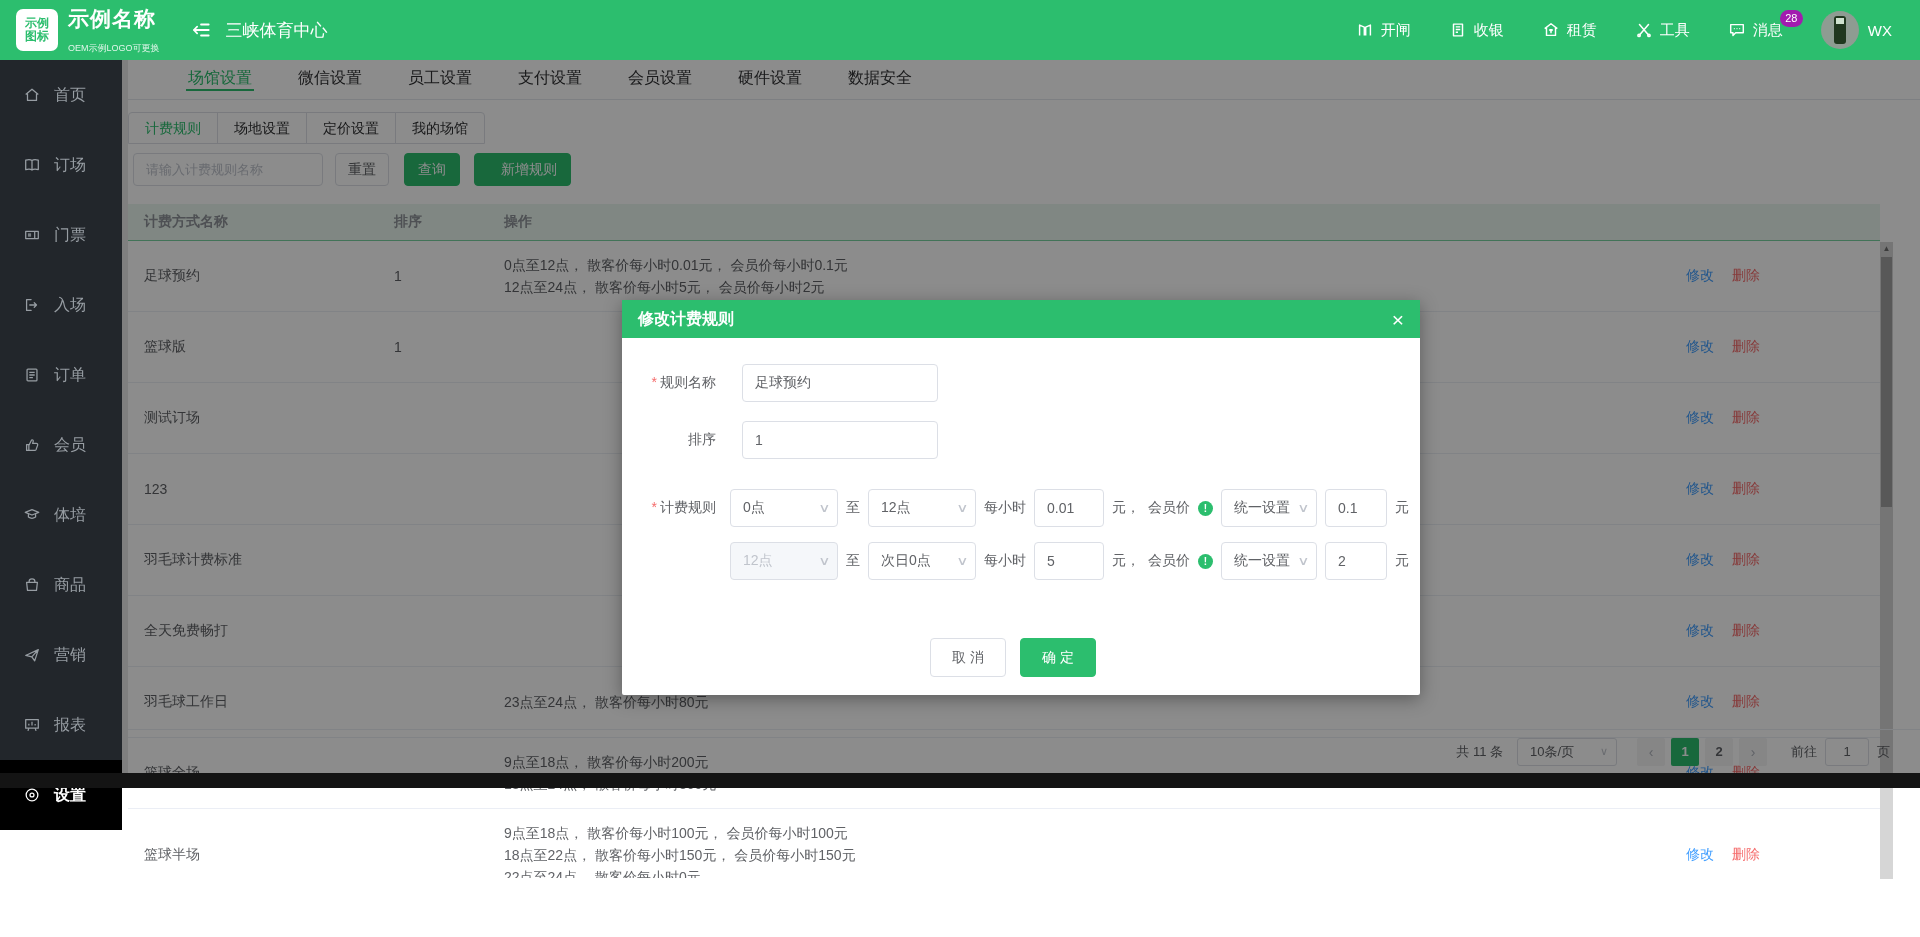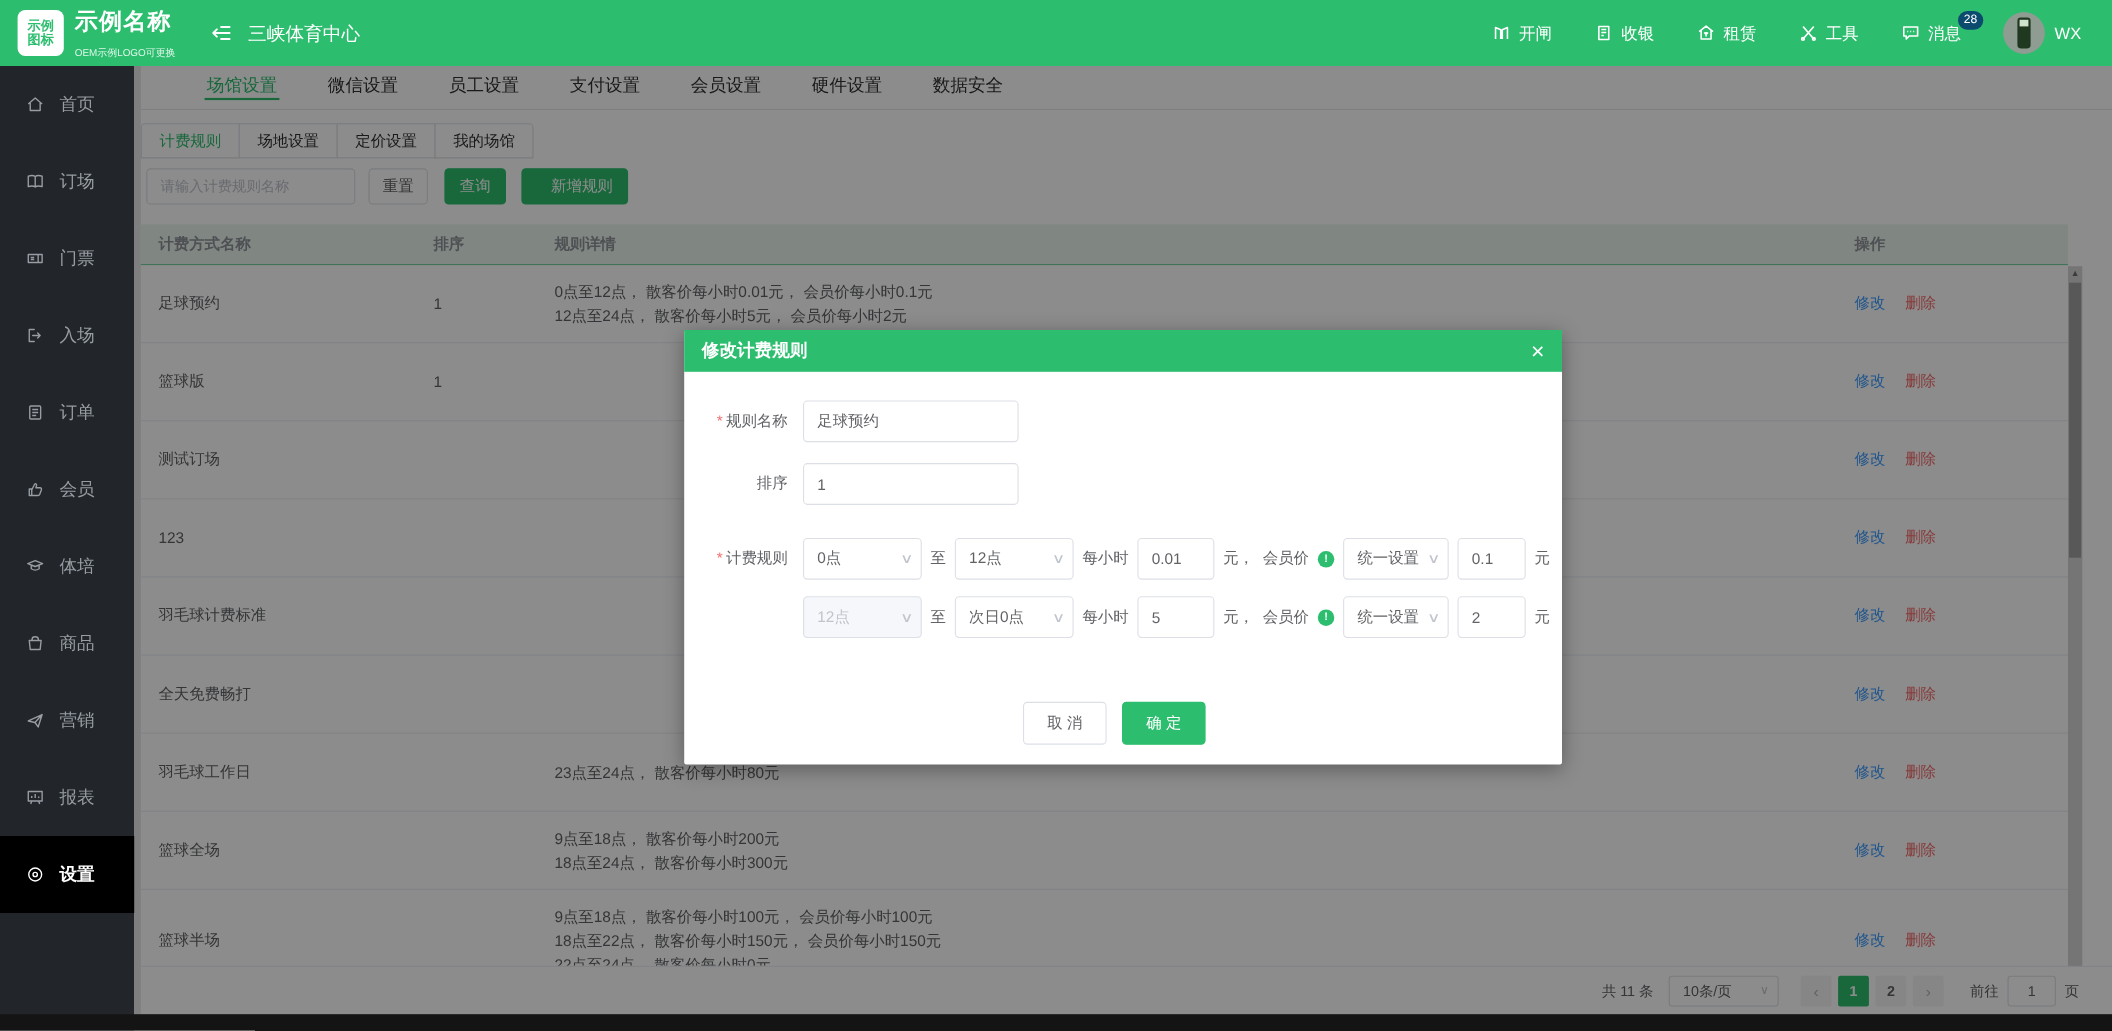--- a/index.html
+++ b/index.html
@@ -1,29 +1,29 @@
 <!DOCTYPE html>
 <html><head>
 <meta charset="utf-8">
 <style>
   * { margin:0; padding:0; box-sizing:border-box; }
   html,body { width:1920px; height:937px; overflow:hidden; font-family:"Liberation Sans","DejaVu Sans",sans-serif; background:#fff; }
-  .app { position:relative; width:1920px; height:937px; }
+  .app { position:relative; width:1920px; height:788px; }
 
   
   .topbar { position:absolute; left:0; top:0; width:1920px; height:60px; background:#2cbe6e; display:flex; align-items:center; padding:0 28px 0 16px; z-index:25; }
   .logo-box { width:42px; height:42px; background:#fff; border-radius:7px; display:flex; flex-direction:column; align-items:center; justify-content:center; color:#2cbe6e; font-size:12px; font-weight:bold; line-height:13px; }
   .app-name-block { margin-left:10px; color:#fff; }
   .app-name { font-size:21px; font-weight:bold; letter-spacing:1px; }
   .app-subtitle { font-size:9px; opacity:.85; margin-top:9px; }
   .collapse-btn { margin-left:30px; display:flex; align-items:center; color:#fff; cursor:pointer; }
   .venue-name { margin-left:14px; color:#fff; font-size:17px; }
   .topbar-right { margin-left:auto; display:flex; align-items:center; gap:38px; }
   .top-action { display:flex; align-items:center; gap:7px; color:#fff; font-size:15px; cursor:pointer; position:relative; }
-  .badge { position:absolute; top:-11px; right:-20px; min-width:23px; height:17px; background:#0c4a6e; border-radius:9px; color:#fff; font-size:11px; display:flex; align-items:center; justify-content:center; padding:0 4px; }
+  .badge { position:absolute; top:-11px; right:-20px; min-width:23px; height:17px; background:#a21caf; border-radius:9px; color:#fff; font-size:11px; display:flex; align-items:center; justify-content:center; padding:0 4px; }
   .user-chip { display:flex; align-items:center; gap:9px; color:#fff; font-size:15px; cursor:pointer; }
   .avatar { width:38px; height:38px; border-radius:50%; background:#8e9c92; position:relative; overflow:hidden; }
   .avatar .bottle { position:absolute; left:13px; top:5px; width:12px; height:28px; background:#20381f; border-radius:3px; }
   .avatar .bottle:before { content:""; position:absolute; left:2px; top:2px; width:8px; height:6px; background:#cfe3cf; }
 
   
   .sidebar { position:absolute; left:0; top:60px; width:122px; bottom:0; background:#22262b; z-index:25; padding-top:0; }
   .side-item { height:70px; display:flex; align-items:center; padding-left:23px; gap:13px; color:#979da3; font-size:16px; cursor:pointer; }
   .side-item svg { flex:0 0 auto; }
   .side-item.active { background:#000; color:#fff; font-weight:bold; }
@@ -79,21 +79,21 @@
 
   
   .dim-overlay { position:absolute; inset:0; background:rgba(0,0,0,.45); z-index:10; }
   .modal { position:absolute; left:500px; top:240px; width:798px; height:395px; background:#fff; border-radius:2px; z-index:20; box-shadow:0 4px 18px rgba(0,0,0,.35); }
   .modal-header { height:38px; background:#2cbe6e; display:flex; align-items:center; padding:0 16px; }
   .modal-title { color:#fff; font-size:16px; font-weight:bold; }
   .modal-close { margin-left:auto; color:#fff; font-size:21px; line-height:1; cursor:pointer; }
   .modal-body { padding-top:26px; }
   .field-row { display:flex; align-items:center; margin-bottom:19px; }
   .field-row.gap-lg { margin-bottom:30px; }
-  .f-label { width:94px; text-align:right; font-size:14px; color:#606266; margin-right:14px; flex:0 0 auto; }
+  .f-label { width:94px; text-align:right; font-size:14px; color:#606266; margin-right:26px; flex:0 0 auto; }
   .req { color:#f56c6c; margin-right:3px; }
   .f-input { height:38px; border:1px solid #dcdfe6; border-radius:4px; padding:0 12px; font-size:14px; color:#606266; outline:none; font-family:inherit; }
   .w196 { width:196px; }
   .rule-row { display:flex; align-items:center; margin-bottom:15px; gap:8px; }
   .sel { height:38px; border:1px solid #dcdfe6; border-radius:4px; display:flex; align-items:center; justify-content:space-between; padding:0 8px 0 12px; font-size:14px; color:#606266; cursor:pointer; background:#fff; }
   .sel .chev { color:#c0c4cc; font-size:12px; transform:scaleX(1.4); margin-left:6px; }
   .sel.disabled { background:#f5f7fa; color:#c0c4cc; cursor:not-allowed; }
   .w108 { width:108px; } .w96 { width:96px; }
   .n-input { width:70px; } .m-input { width:62px; }
   .rtext { font-size:14px; color:#606266; white-space:nowrap; }
@@ -299,21 +299,20 @@
         <input class="search-input" placeholder="请输入计费规则名称" style="">
         <button class="btn btn-plain">重置</button>
         <button class="btn btn-green btn-query">查询</button>
         <button class="btn btn-green btn-add">新增规则</button>
       </div>
 
       <div class="table">
         <div class="thead">
           <div class="th">计费方式名称</div>
           <div class="th">排序</div>
-          <div class="th">规则详情</div>
           <div class="th">操作</div>
         </div>
         <div class="tbody">
 
           <div class="trow">
             <div class="td">足球预约</div>
             <div class="td">1</div>
             <div class="td">
               <div class="detail-line">0点至12点， 散客价每小时0.01元， 会员价每小时0.1元</div>
               <div class="detail-line">12点至24点， 散客价每小时5元， 会员价每小时2元</div>

